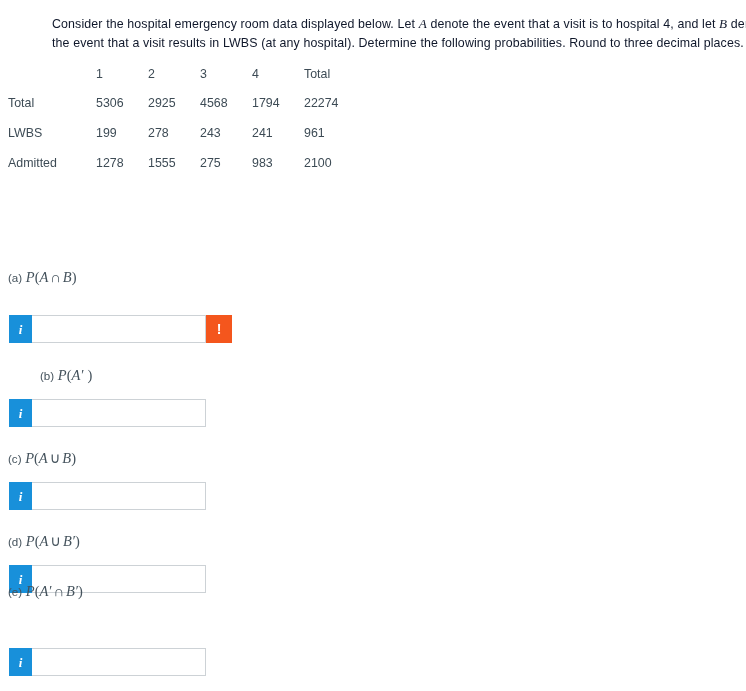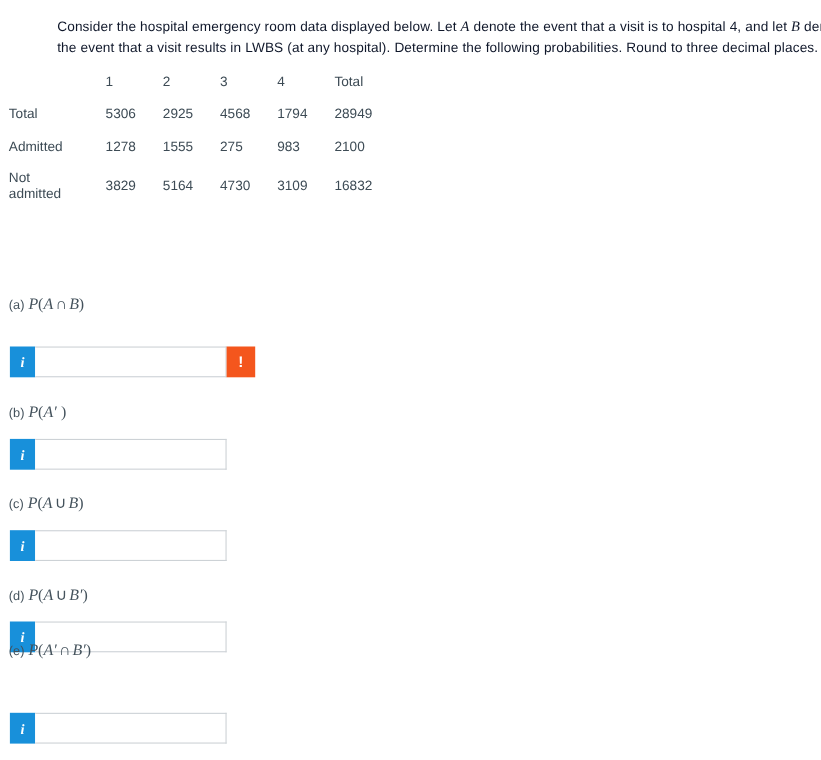--- a/index.html
+++ b/index.html
@@ -161,56 +161,55 @@
   </thead>
   <tbody>
     <tr>
       <td>
         <span class="rowlabel-wrap">Total</span>
       </td>
       <td>5306</td>
       <td>2925</td>
       <td>4568</td>
       <td>1794</td>
-      <td>28949</td>
+      <td>22274</td>
+    </tr>
+    <tr>
+      <td>
+        <span class="rowlabel-wrap">LWBS</span>
+      </td>
+      <td>199</td>
+      <td>278</td>
+      <td>243</td>
+      <td>241</td>
+      <td>961</td>
     </tr>
     <tr>
       <td>
         <span class="rowlabel-wrap">Admitted</span>
       </td>
       <td>1278</td>
       <td>1555</td>
       <td>275</td>
       <td>983</td>
       <td>2100</td>
     </tr>
-    <tr class="tall">
-      <td>
-        <span class="rowlabel-wrap">Not</span>
-        <span class="rowlabel-wrap">admitted</span>
-      </td>
-      <td>3829</td>
-      <td>5164</td>
-      <td>4730</td>
-      <td>3109</td>
-      <td>16832</td>
-    </tr>
   </tbody>
 </table>
 
 <div class="question" style="top:268px;">
   <span class="qlabel"><span class="paren">(a)</span>&nbsp;<i>P</i><span>(</span><i>A</i><span class="op">∩</span><i>B</i><span>)</span></span>
 </div>
 <div class="answer-row" style="top:315px; width:189px;">
   <div class="info-btn">i</div>
   <input class="answer-input" type="text" value="" style="">
   <div class="warn-btn">!</div>
 </div>
 
-<div class="question" style="top:366px;">
+<div class="question" style="top:366px;margin-left:32px;">
   <span class="qlabel"><span class="paren">(b)</span>&nbsp;<i>P</i><span>(</span><i>A′</i><span class="op"></span><i></i><span>)</span></span>
 </div>
 <div class="answer-row" style="top:399px; width:168px;">
   <div class="info-btn">i</div>
   <input class="answer-input" type="text" value="" style="">
 </div>
 
 <div class="question" style="top:449px;">
   <span class="qlabel"><span class="paren">(c)</span>&nbsp;<i>P</i><span>(</span><i>A</i><span class="op">∪</span><i>B</i><span>)</span></span>
 </div>

